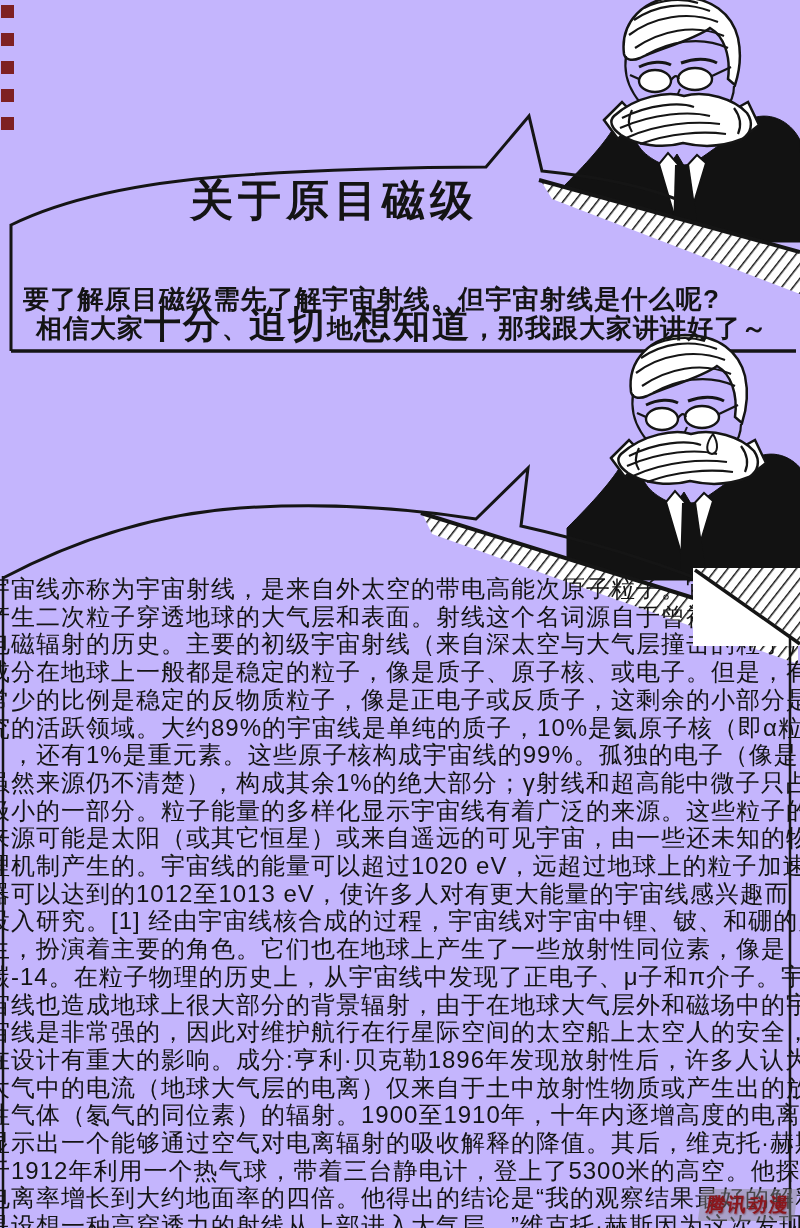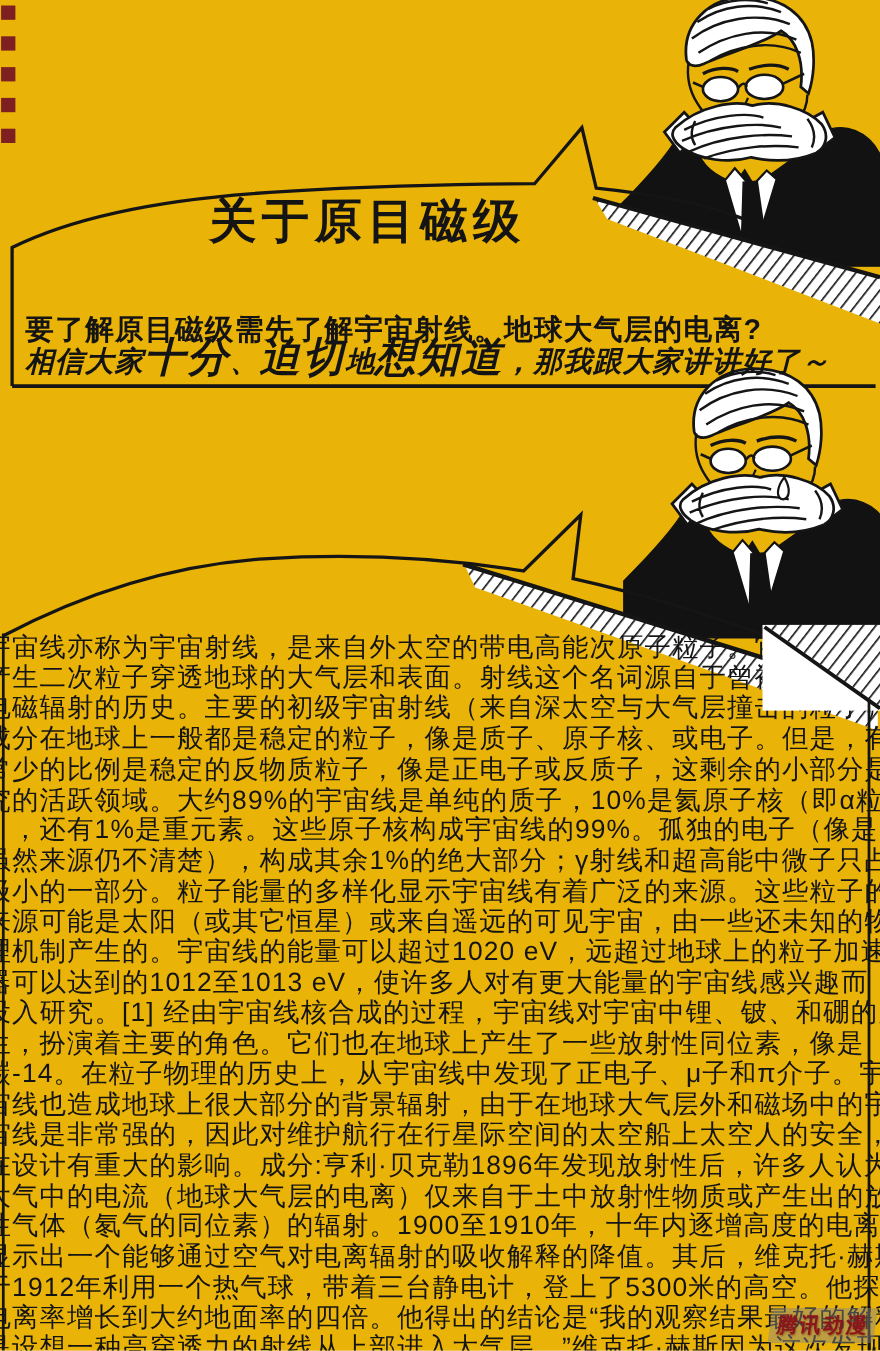--- a/index.html
+++ b/index.html
@@ -1,28 +1,28 @@
 <!DOCTYPE html>
 <html><head>
 <meta charset="utf-8">
 <style>
   html,body{margin:0;padding:0;background:#e8e8e8;}
-  #page{position:relative;width:800px;height:1228px;background:#eab308;overflow:hidden;
+  #page{position:relative;width:800px;height:1228px;background:#c4b5fd;overflow:hidden;
         font-family:"Liberation Sans","DejaVu Sans",sans-serif;color:#141414;}
   #bg{position:absolute;left:0;top:0;z-index:0;}
   .corner-sq{position:absolute;left:1px;width:13px;height:13px;z-index:3;}
   
   .b1-title{position:absolute;left:190px;top:172px;font-size:43px;font-weight:600;
             letter-spacing:5px;white-space:nowrap;z-index:1;}
   .b1-l1{position:absolute;left:23px;top:236px;font-size:29px;font-weight:600;
          letter-spacing:2px;white-space:nowrap;z-index:1;}
   .b1-l2{position:absolute;left:23px;top:282px;font-size:26px;font-weight:600;
          letter-spacing:1.2px;white-space:nowrap;z-index:1;}
-  .b1-l3{position:absolute;left:23px;top:302px;font-size:26px;font-weight:600;
-         letter-spacing:1px;white-space:nowrap;z-index:1;line-height:46px;font-style:italic;}
+  .b1-l3{position:absolute;left:36px;top:302px;font-size:26px;font-weight:600;
+         letter-spacing:1px;white-space:nowrap;z-index:1;line-height:46px;}
   .b1-l3 .big{font-size:37px;font-weight:800;letter-spacing:2px;}
   
   #bodytext{position:absolute;left:0;top:575px;width:800px;z-index:1;}
   #bodytext .bline{white-space:nowrap;line-height:27.7px;font-size:24px;
                    letter-spacing:1px;margin-left:-14px;font-weight:500;}
   #corner-hatch{position:absolute;left:693px;top:568px;z-index:2;}
   #watermark{position:absolute;right:4px;top:1189px;z-index:4;
              background:rgba(135,135,135,0.45);border-radius:3px;
              padding:3px 6px;transform:skewX(-8deg);
              font-size:19px;font-weight:bold;letter-spacing:2px;
@@ -111,21 +111,21 @@
     </g>
   </svg>
 
   <div class="corner-sq" style="top: 5px; background: rgb(126, 32, 34);"></div>
   <div class="corner-sq" style="top: 33px; background: rgb(126, 32, 34);"></div>
   <div class="corner-sq" style="top: 61px; background: rgb(126, 32, 34);"></div>
   <div class="corner-sq" style="top: 89px; background: rgb(126, 32, 34);"></div>
   <div class="corner-sq" style="top: 117px; background: rgb(126, 32, 34);"></div>
 
   <div class="b1-title">关于原目磁级</div>
-  <div class="b1-l2">要了解原目磁级需先了解宇宙射线。地球大气层的电离?</div>
+  <div class="b1-l2">要了解原目磁级需先了解宇宙射线。但宇宙射线是什么呢?</div>
   <div class="b1-l3"><span>相信大家</span><span class="big">十分</span><span>、</span><span class="big">迫切</span><span>地</span><span class="big">想知道</span><span>，那我跟大家讲讲好了～</span></div>
 
   <div id="bodytext">
     <div class="bline">宇宙线亦称为宇宙射线，是来自外太空的带电高能次原子粒子。它们可能</div>
     <div class="bline">产生二次粒子穿透地球的大气层和表面。射线这个名词源自于曾被认为是</div>
     <div class="bline">电磁辐射的历史。主要的初级宇宙射线（来自深太空与大气层撞击的粒子）</div>
     <div class="bline">成分在地球上一般都是稳定的粒子，像是质子、原子核、或电子。但是，有非</div>
     <div class="bline">常少的比例是稳定的反物质粒子，像是正电子或反质子，这剩余的小部分是研</div>
     <div class="bline">究的活跃领域。大约89%的宇宙线是单纯的质子，10%是氦原子核（即α粒子</div>
     <div class="bline">），还有1%是重元素。这些原子核构成宇宙线的99%。孤独的电子（像是β粒子</div>

